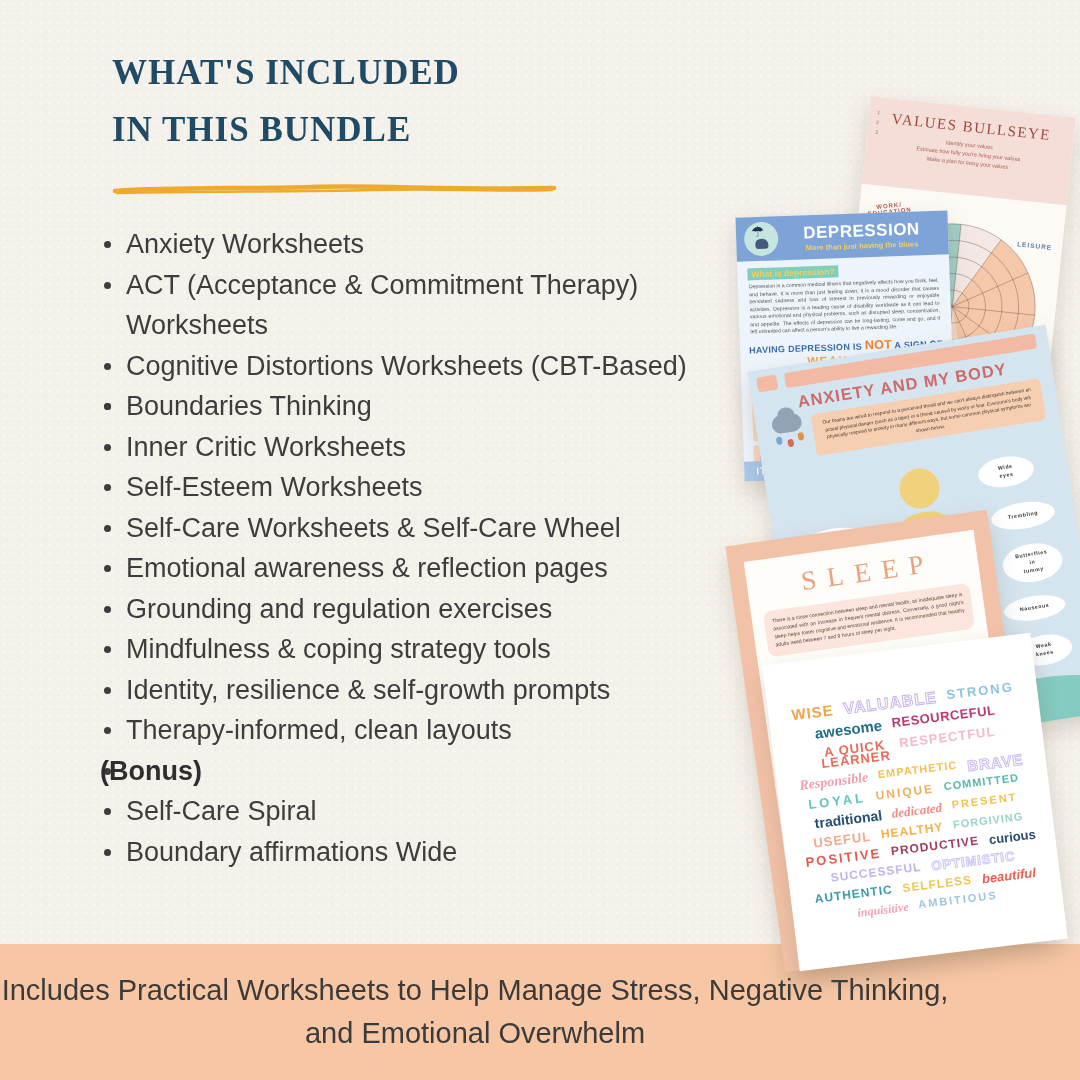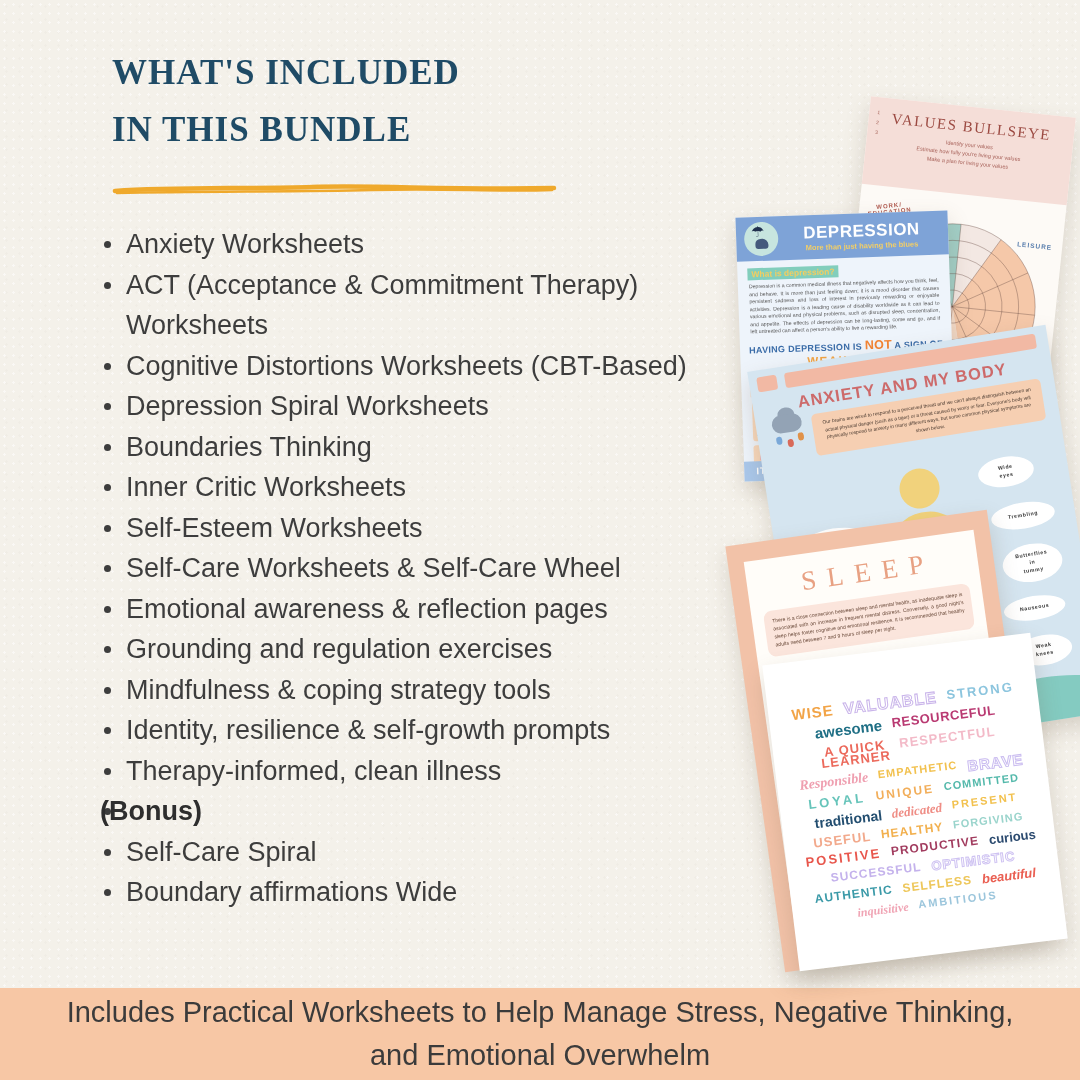--- a/index.html
+++ b/index.html
@@ -19,22 +19,22 @@
          line-height:57px;color:#1f4b66;letter-spacing:1px;margin:0;}
   .underline-svg{display:block;margin-top:24px;}
 
   
   .bundle-list{position:absolute;left:88px;top:212px;width:650px;margin:12px;padding:0;list-style:none;}
   .bundle-list li{position:relative;padding-left:26px;font-size:27px;line-height:40.5px;color:#3d3d3d;}
   .bundle-list li .dot{position:absolute;left:4px;top:17px;width:7px;height:7px;border-radius:50%;background:#3d3d3d;}
   .bundle-list li.bonus{padding-left:0;font-weight:700;color:#2e2e2e;}
 
   
-  .banner{position:absolute;left:0;right:0;bottom:0;height:92px;background:#f7c7a5;
-          display:flex;align-items:center;justify-content:center;}
+  .banner{position:absolute;left:0;right:0;bottom:0;height:136px;background:#f7c7a5;
+          display:flex;align-items:center;justify-content:flex-start;}
   .banner p{margin:0;max-width:950px;text-align:center;font-size:29px;line-height:43px;color:#3b3b3b;}
 
   
   .card{position:absolute;box-shadow:0 10px 22px rgba(110,90,70,.22);}
 
   
   .card-values{left:852px;top:106px;width:206px;height:352px;background:#fdfaf6;transform:rotate(6deg);z-index:1;}
   .vb-header{position:relative;height:88px;background:#f5ded8;padding-top:12px;box-sizing:border-box;}
   .vb-steps{position:absolute;left:8px;top:10px;font-size:5px;color:#a56258;white-space:pre-line;line-height:2;}
   .vb-title{font-family:"Liberation Serif", serif;font-size:15px;letter-spacing:1.5px;color:#9c4a42;text-align:center;margin:0;}
@@ -137,30 +137,30 @@
     <svg class="underline-svg" width="445" height="14" viewBox="0 0 445 14">
       <path d="M3 9 C 60 5, 130 7, 200 5 S 330 8, 442 6" fill="none" stroke-width="4.5" stroke-linecap="round" stroke="#efa92c"></path>
       <path d="M5 11 C 90 9, 180 10, 260 8 S 380 10, 440 8" fill="none" stroke-width="2.5" stroke-linecap="round" stroke="#efa92c"></path>
     </svg>
   </div>
 
   <ul class="bundle-list">
       <li><span class="dot"></span><span>Anxiety Worksheets</span></li>
       <li><span class="dot"></span><span>ACT (Acceptance &amp; Commitment Therapy) Worksheets</span></li>
       <li><span class="dot"></span><span>Cognitive Distortions Worksheets (CBT-Based)</span></li>
-      <li><span class="dot"></span><span>Depression Spiral Worksheets</span></li>
+      <li><span class="dot"></span></li>
       <li><span class="dot"></span><span>Boundaries Thinking</span></li>
       <li><span class="dot"></span><span>Inner Critic Worksheets</span></li>
       <li><span class="dot"></span><span>Self-Esteem Worksheets</span></li>
       <li><span class="dot"></span><span>Self-Care Worksheets &amp; Self-Care Wheel</span></li>
       <li><span class="dot"></span><span>Emotional awareness &amp; reflection pages</span></li>
       <li><span class="dot"></span><span>Grounding and regulation exercises</span></li>
       <li><span class="dot"></span><span>Mindfulness &amp; coping strategy tools</span></li>
       <li><span class="dot"></span><span>Identity, resilience &amp; self-growth prompts</span></li>
-      <li><span class="dot"></span><span>Therapy-informed, clean illness</span></li>
+      <li><span class="dot"></span><span>Therapy-informed, clean layouts</span></li>
       <li><span class="dot"></span></li>
       <li class="bonus"><span>(Bonus)</span></li>
       <li><span class="dot"></span><span>Self-Care Spiral</span></li>
       <li><span class="dot"></span><span>Boundary affirmations Wide</span></li>
     </ul>
 
   <div>
 
     <div class="card card-values">
       <div class="vb-header">

